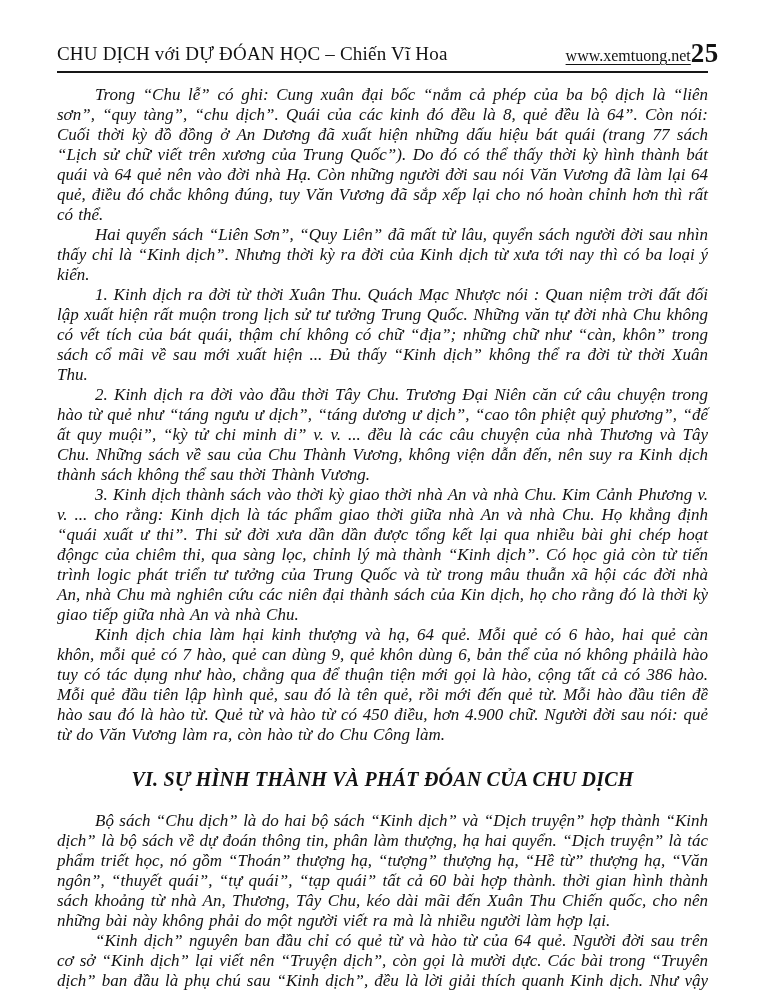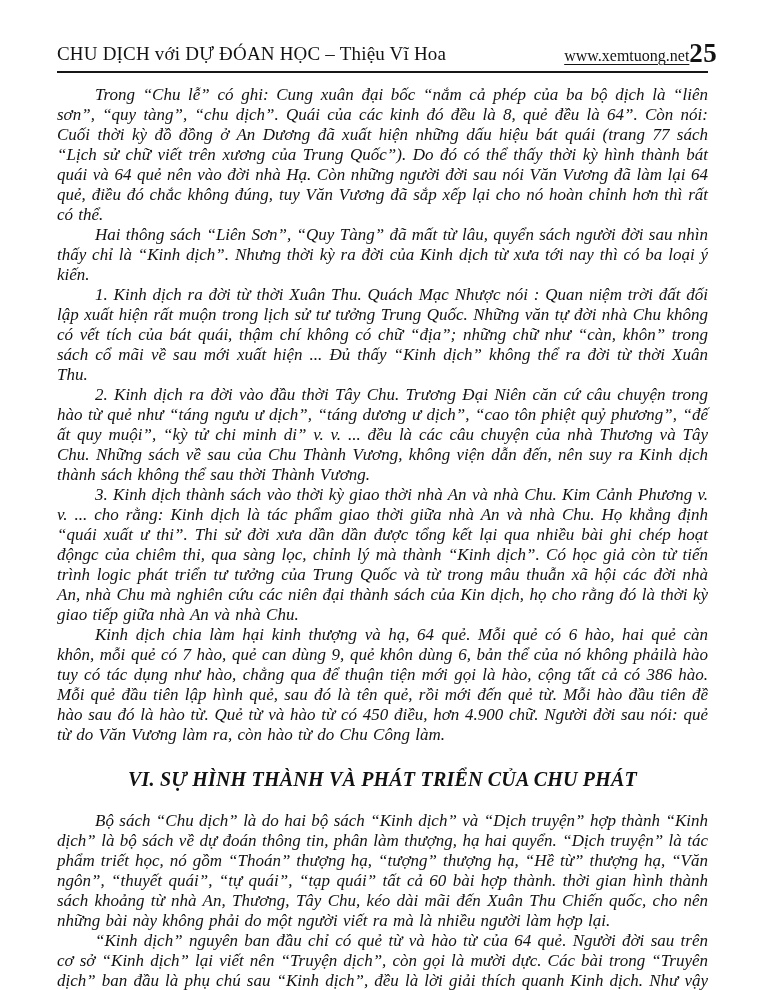--- a/index.html
+++ b/index.html
@@ -69,32 +69,32 @@
       margin: 24px 0 22px 0;
       letter-spacing: 0.2px;
     }
   </style>
 </head>
 <body>
 
 <div class="page">
 
   <header class="page-header">
-    <span class="book-title">CHU DỊCH với DỰ ĐÓAN HỌC – Thiệu Vĩ Hoa</span>
+    <span class="book-title">CHU DỊCH với DỰ ĐÓAN HỌC – Chiến Vĩ Hoa</span>
     <a class="site-url" href="#">www.xemtuong.net</a>
     <span class="page-number">25</span>
   </header>
 
   <main class="body-text">
     <p>Trong “Chu lễ” có ghi: Cung xuân đại bốc “nắm cả phép của ba bộ dịch là “liên sơn”, “quy tàng”, “chu dịch”. Quái của các kinh đó đều là 8, quẻ đều là 64”. Còn nói: Cuối thời kỳ đồ đồng ở An Dương đã xuất hiện những dấu hiệu bát quái (trang 77 sách “Lịch sử chữ viết trên xương của Trung Quốc”). Do đó có thể thấy thời kỳ hình thành bát quái và 64 quẻ nên vào đời nhà Hạ. Còn những người đời sau nói Văn Vương đã làm lại 64 quẻ, điều đó chắc không đúng, tuy Văn Vương đã sắp xếp lại cho nó hoàn chỉnh hơn thì rất có thể.</p>
-    <p>Hai thông sách “Liên Sơn”, “Quy Tàng” đã mất từ lâu, quyển sách người đời sau nhìn thấy chỉ là “Kinh dịch”. Nhưng thời kỳ ra đời của Kinh dịch từ xưa tới nay thì có ba loại ý kiến.</p>
+    <p>Hai quyển sách “Liên Sơn”, “Quy Liên” đã mất từ lâu, quyển sách người đời sau nhìn thấy chỉ là “Kinh dịch”. Nhưng thời kỳ ra đời của Kinh dịch từ xưa tới nay thì có ba loại ý kiến.</p>
     <p>1. Kinh dịch ra đời từ thời Xuân Thu. Quách Mạc Nhược nói : Quan niệm trời đất đối lập xuất hiện rất muộn trong lịch sử tư tưởng Trung Quốc. Những văn tự đời nhà Chu không có vết tích của bát quái, thậm chí không có chữ “địa”; những chữ như “càn, khôn” trong sách cổ mãi về sau mới xuất hiện ... Đủ thấy “Kinh dịch” không thể ra đời từ thời Xuân Thu.</p>
     <p>2. Kinh dịch ra đời vào đầu thời Tây Chu. Trương Đại Niên căn cứ câu chuyện trong hào từ quẻ như “táng ngưu ư dịch”, “táng dương ư dịch”, “cao tôn phiệt quỷ phương”, “đế ất quy muội”, “kỳ tử chi minh di” v. v. ... đều là các câu chuyện của nhà Thương và Tây Chu. Những sách về sau của Chu Thành Vương, không viện dẫn đến, nên suy ra Kinh dịch thành sách không thể sau thời Thành Vương.</p>
     <p>3. Kinh dịch thành sách vào thời kỳ giao thời nhà An và nhà Chu. Kim Cảnh Phương v. v. ... cho rằng: Kinh dịch là tác phẩm giao thời giữa nhà An và nhà Chu. Họ khẳng định “quái xuất ư thi”. Thi sử đời xưa dần dần được tổng kết lại qua nhiều bài ghi chép hoạt độngc của chiêm thi, qua sàng lọc, chỉnh lý mà thành “Kinh dịch”. Có học giả còn từ tiến trình logic phát triển tư tưởng của Trung Quốc và từ trong mâu thuẫn xã hội các đời nhà An, nhà Chu mà nghiên cứu các niên đại thành sách của Kin dịch, họ cho rằng đó là thời kỳ giao tiếp giữa nhà An và nhà Chu.</p>
     <p>Kinh dịch chia làm hại kinh thượng và hạ, 64 quẻ. Mỗi quẻ có 6 hào, hai quẻ càn khôn, mỗi quẻ có 7 hào, quẻ can dùng 9, quẻ khôn dùng 6, bản thể của nó không phảilà hào tuy có tác dụng như hào, chẳng qua để thuận tiện mới gọi là hào, cộng tất cả có 386 hào. Mỗi quẻ đầu tiên lập hình quẻ, sau đó là tên quẻ, rồi mới đến quẻ từ. Mỗi hào đầu tiên đề hào sau đó là hào từ. Quẻ từ và hào từ có 450 điều, hơn 4.900 chữ. Người đời sau nói: quẻ từ do Văn Vương làm ra, còn hào từ do Chu Công làm.</p>
 
-    <h2 class="section-heading">VI. SỰ HÌNH THÀNH VÀ PHÁT TRIỂN CỦA CHU PHÁT</h2>
+    <h2 class="section-heading">VI. SỰ HÌNH THÀNH VÀ PHÁT ĐÓAN CỦA CHU DỊCH</h2>
 
     <p>Bộ sách “Chu dịch” là do hai bộ sách “Kinh dịch” và “Dịch truyện” hợp thành “Kinh dịch” là bộ sách về dự đoán thông tin, phân làm thượng, hạ hai quyển. “Dịch truyện” là tác phẩm triết học, nó gồm “Thoán” thượng hạ, “tượng” thượng hạ, “Hề từ” thượng hạ, “Văn ngôn”, “thuyết quái”, “tự quái”, “tạp quái” tất cả 60 bài hợp thành. thời gian hình thành sách khoảng từ nhà An, Thương, Tây Chu, kéo dài mãi đến Xuân Thu Chiến quốc, cho nên những bài này không phải do một người viết ra mà là nhiều người làm hợp lại.</p>
     <p>“Kinh dịch” nguyên ban đầu chỉ có quẻ từ và hào từ của 64 quẻ. Người đời sau trên cơ sở “Kinh dịch” lại viết nên “Truyện dịch”, còn gọi là mười dực. Các bài trong “Truyên dịch” ban đầu là phụ chú sau “Kinh dịch”, đều là lời giải thích quanh Kinh dịch. Như vậy “Kinh dịch” và “Truyện dịch” hợp thành bộ “Chu dịch” ngày nay.</p>
   </main>
 
 </div>
 
 </body></html>

